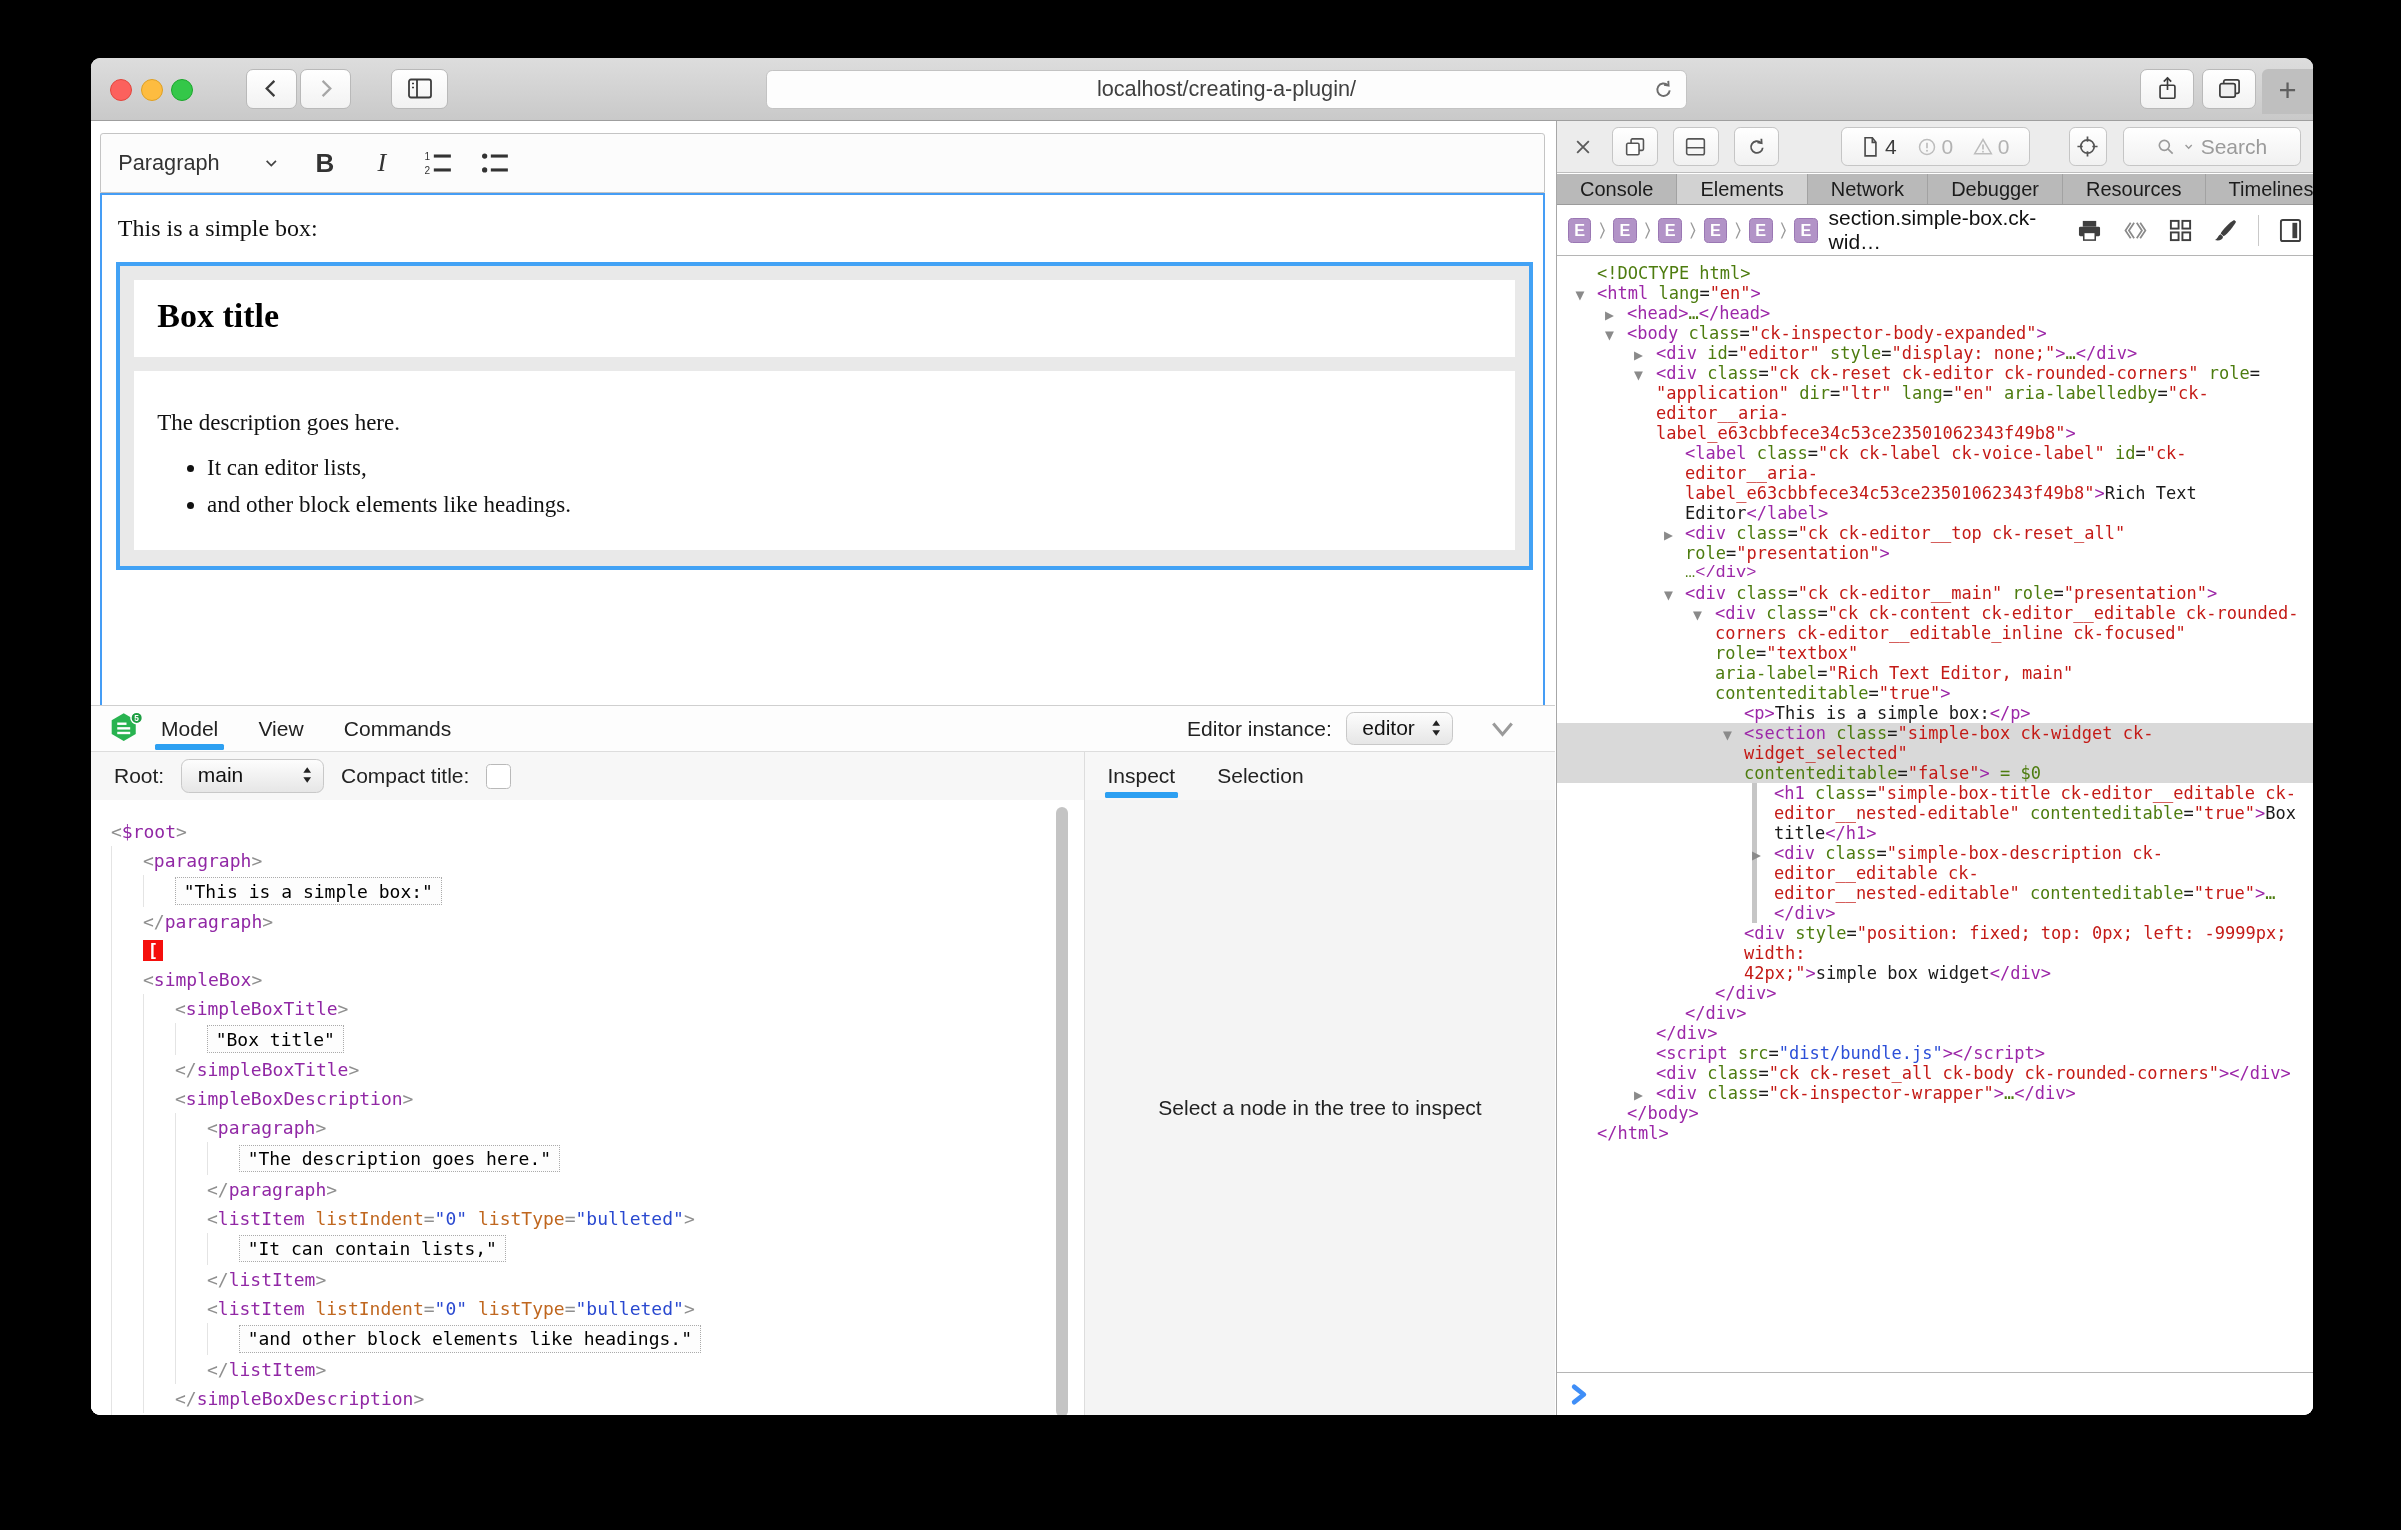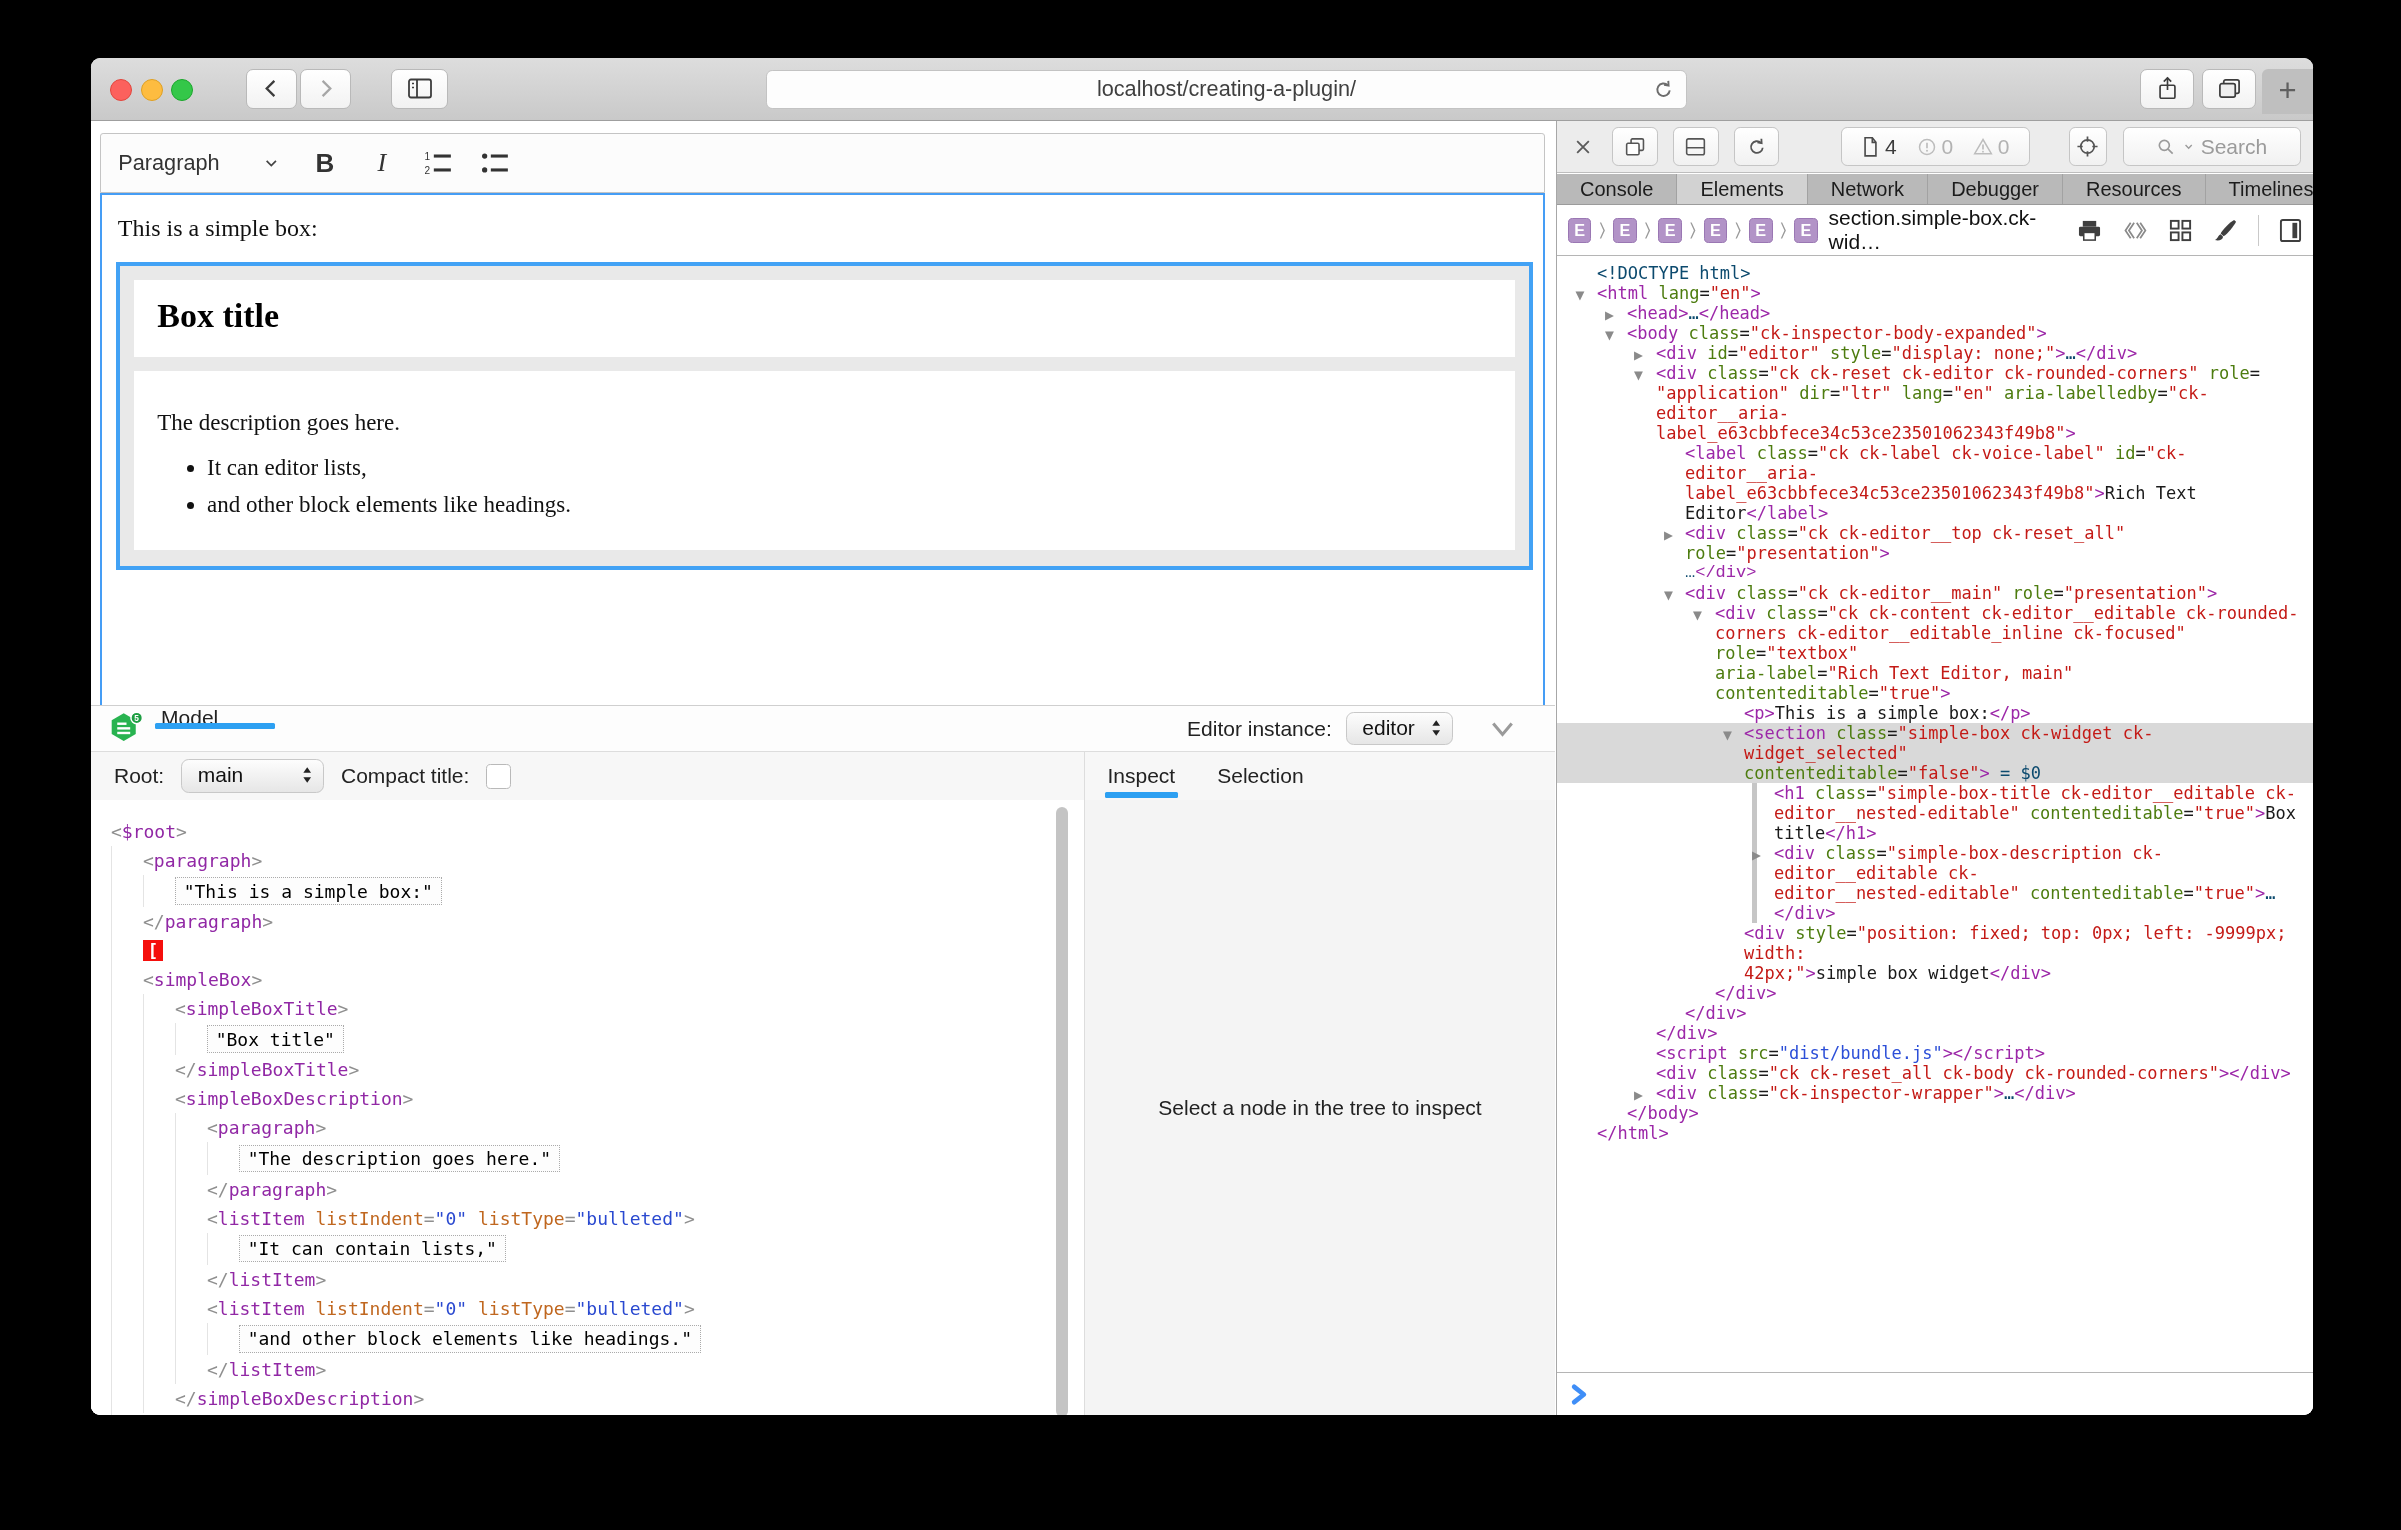--- a/index.html
+++ b/index.html
@@ -29,21 +29,21 @@
   .wbox{position:absolute;left:14px;right:14px;background:#fff;}
   .wtitle{top:14px;height:77px;}
   .wtitle .t{position:absolute;left:23px;top:17px;font-size:34px;font-weight:bold;color:#000;font-family:"Liberation Serif",serif;}
   .wdesc{top:105px;height:179px;font-size:23px;color:#111;}
   .wdesc .d{position:absolute;left:23px;top:39px;}
   .wdesc ul{position:absolute;left:51px;top:84px;margin:0;padding:0 0 0 21.7px;}
   .wdesc li{margin-bottom:10.8px;}
   
   .inspector{position:absolute;left:0;top:584px;width:100%;bottom:0;border-top:1.5px solid #cfcfcf;background:#fff;}
   .insp-head{position:absolute;left:0;top:0;width:100%;height:45px;background:#fdfdfd;border-bottom:0.8px solid #ddd;}
-  .insp-tabs{position:absolute;left:67px;top:0;height:45px;display:flex;gap:34px;flex-direction:column;}
+  .insp-tabs{position:absolute;left:67px;top:0;height:45px;display:flex;gap:34px;}
   .itab{font-size:21px;color:#222;display:flex;align-items:center;height:100%;position:relative;padding:0 3.1px;}
   .itab.active:after{content:"";position:absolute;left:-3.1px;right:-3.1px;bottom:1.5px;height:5.4px;background:#2da0f2;border-radius:1.5px;}
   .insp-right{position:absolute;right:37px;top:0;height:45px;display:flex;align-items:center;gap:14px;font-size:21px;color:#222;}
   .mac-select{background:linear-gradient(#fdfdfd,#e6e6e6);border:0.8px solid #c8c8c8;border-radius:7.7px;display:inline-flex;align-items:center;gap:15.5px;padding:3.1px 9.3px 4.6px 15.5px;font-size:21px;color:#111;}
   .insp-row2{position:absolute;left:0;top:46px;width:100%;height:48px;background:#f7f7f7;border-bottom:0.8px solid #ddd;}
   .row2-left{position:absolute;left:23px;top:0;height:100%;display:flex;align-items:center;gap:17px;font-size:21px;color:#222;}
   .checkbox{width:23px;height:23px;background:#fff;border:0.8px solid #b9b9b9;border-radius:4.6px;}
   .insp-vdiv{position:absolute;left:993px;top:46px;bottom:0;width:0.8px;background:#ddd;}
   .insp-rtabs{position:absolute;left:1015px;top:46px;height:48px;display:flex;gap:39px;}
   .rtab{font-size:21px;color:#222;display:flex;align-items:center;position:relative;padding:0 1.5px;}
@@ -71,21 +71,21 @@
   .crumb-badge{width:21.7px;height:23px;background:#b293c7;border:1.5px solid #9a77b3;border-radius:4.6px;color:#fff;font-size:16.2px;font-weight:bold;display:flex;align-items:center;justify-content:center;flex:none;}
   .crumb-sep{color:#9a9a9a;font-size:18.6px;margin:0 7.7px;}
   .crumb-label{font-size:21px;color:#111;margin-left:10.8px;}
   .bc-icons{margin-left:auto;display:flex;align-items:center;gap:20px;}
   .bc-div{width:0.8px;height:31px;background:#c9c9c9;}
   .code{position:absolute;left:0;top:136px;width:100%;height:1099px;background:#fff;overflow:hidden;padding-top:6.2px;font-family:"DejaVu Sans Mono",monospace;font-size:17px;}
   .cl{position:relative;line-height:20px;min-height:20px;white-space:pre-wrap;color:#1a1a1a;}
   .cl.sel{background:#d9d9d9;}
   .arr{position:absolute;font-size:11.6px;color:#8a8a8a;top:2.3px;font-family:"DejaVu Sans",sans-serif;}
   .cbar{position:absolute;left:195px;top:0;bottom:0;width:5.4px;background:#c6c6c6;}
-  .c-g{color:#0c4a6e}.c-t{color:#9c27a8}.c-a{color:#4d7c0f}.c-v{color:#c41a16}.c-x{color:#1a1a1a}.c-l{color:#2c4fd8}
+  .c-g{color:#4d7c0f}.c-t{color:#9c27a8}.c-a{color:#4d7c0f}.c-v{color:#c41a16}.c-x{color:#1a1a1a}.c-l{color:#2c4fd8}
   .dt-prompt{position:absolute;left:0;bottom:0;width:100%;height:43px;border-top:0.8px solid #b5b5b5;background:#fff;display:flex;align-items:center;padding-left:12.4px;box-sizing:border-box;}
   svg{display:block;}
 </style>
 </head>
 <body>
 
 <div class="window">
 
   <div class="titlebar">
     <span class="tl r"></span>

